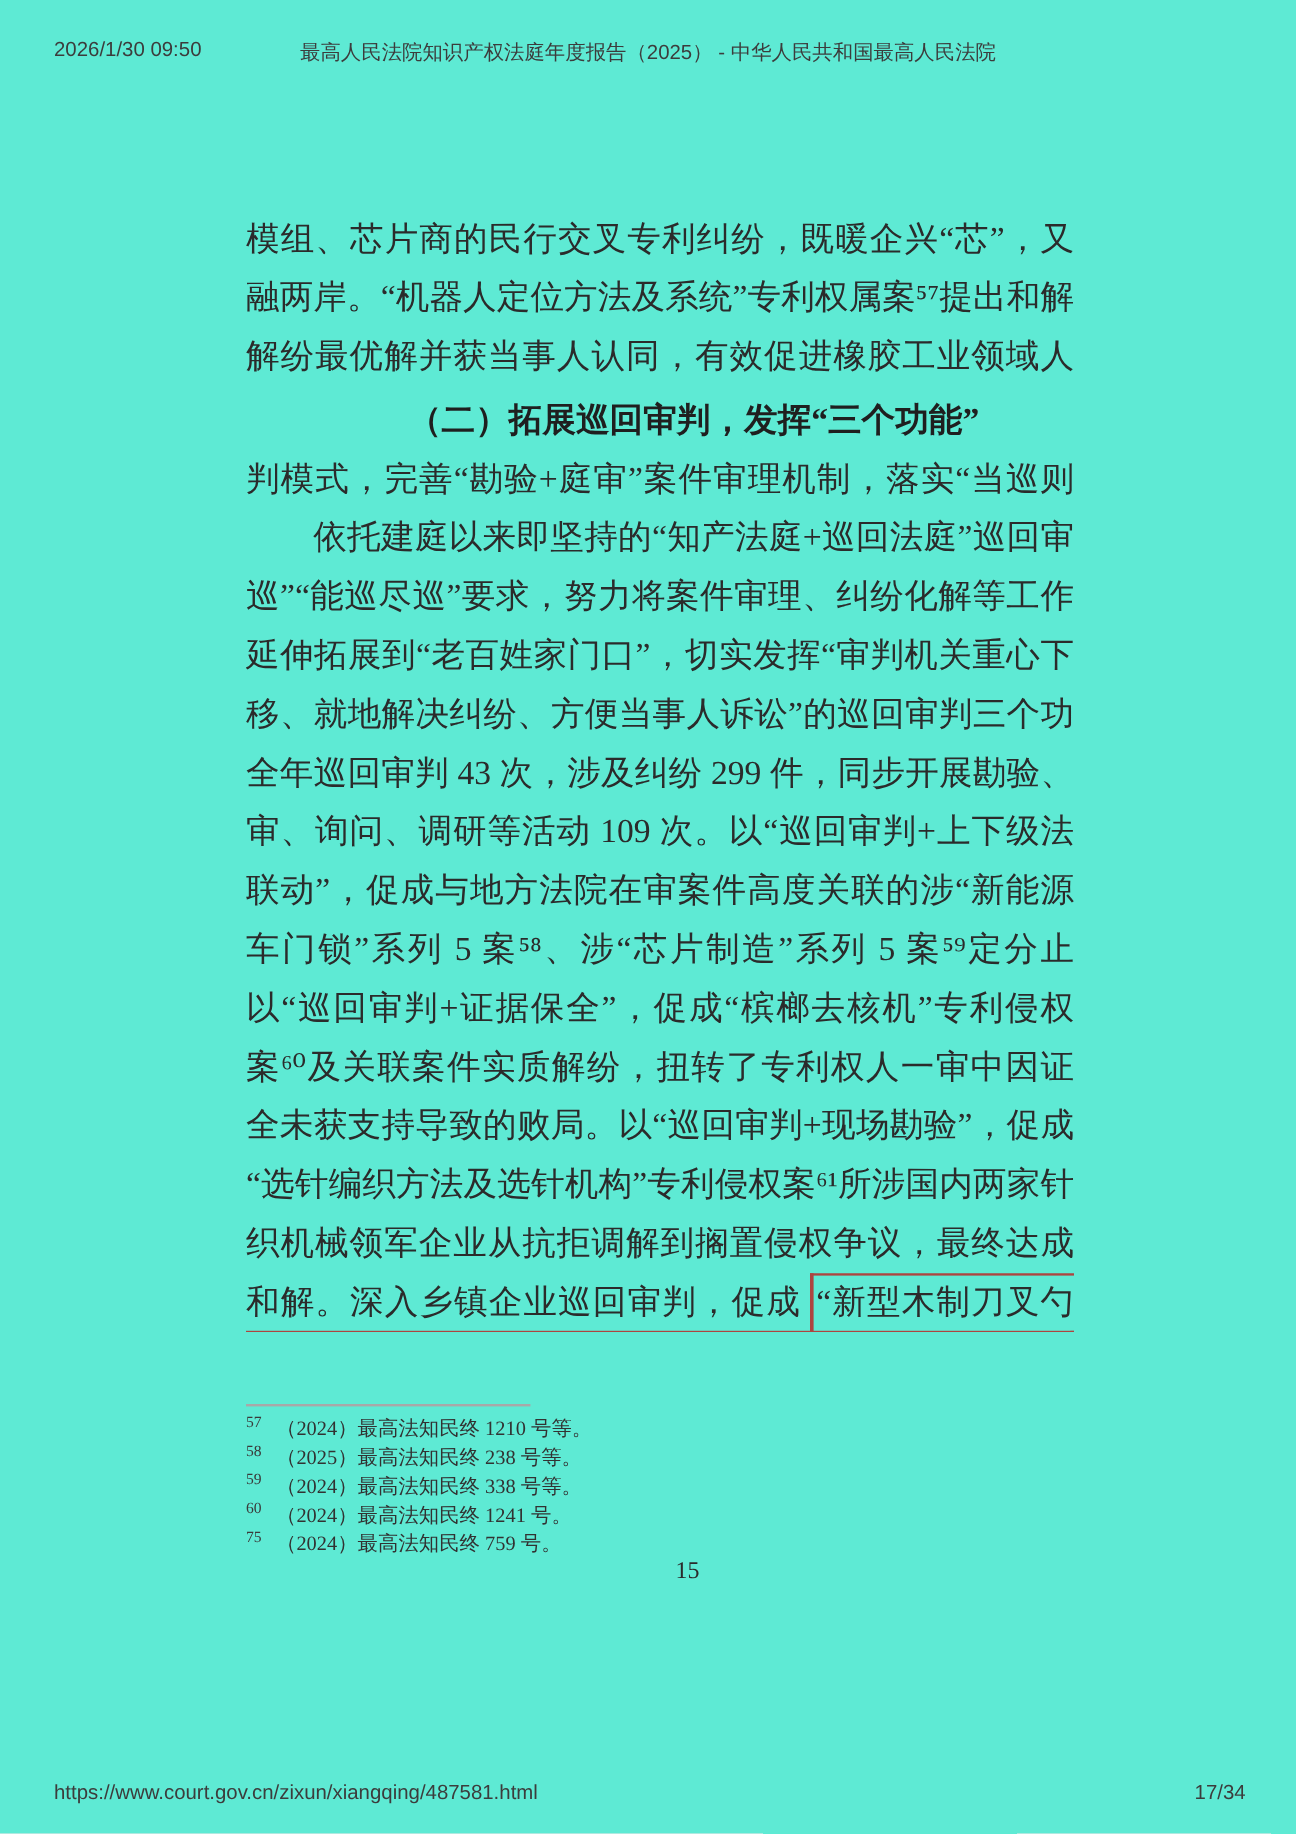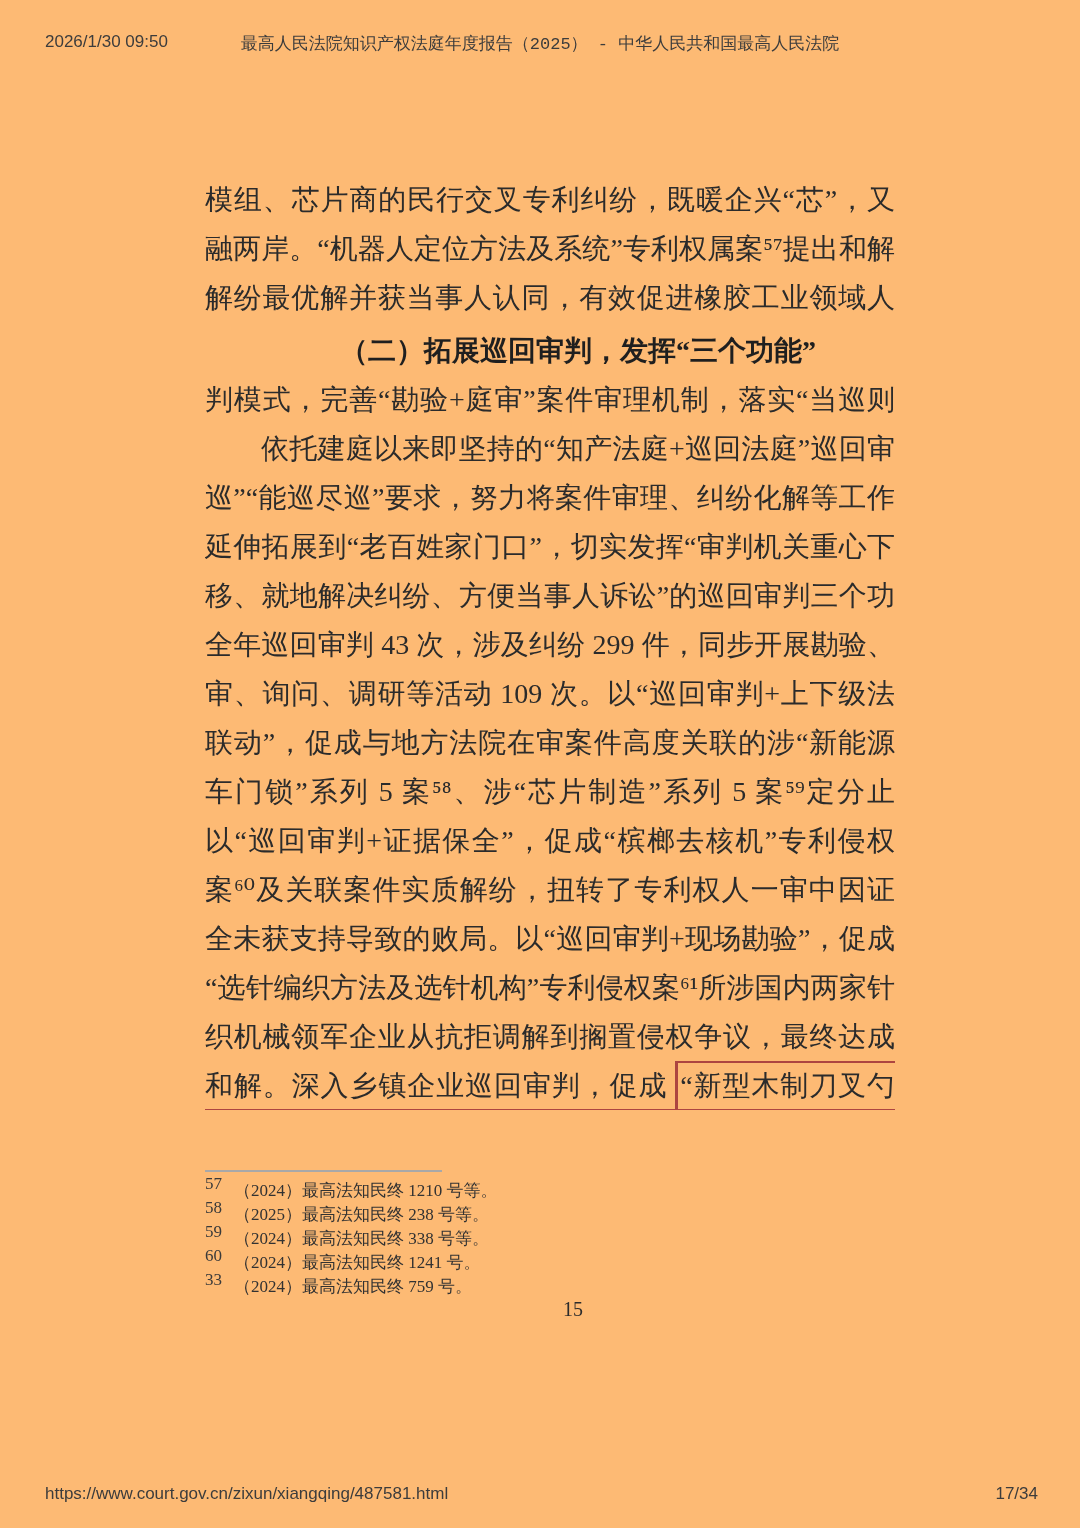--- a/index.html
+++ b/index.html
@@ -1,34 +1,34 @@
 <!DOCTYPE html>
 <html><head>
 <meta charset="utf-8">
 <style>
   html,body { margin:0; padding:0; background:#e9e9e9; }
   .sheet {
     position:relative;
     width:1080px; height:1528px;
     margin:0 auto;
-    background:#fdba74;
+    background:#5eead4;
     overflow:hidden;
     font-family:"Liberation Serif","DejaVu Serif",serif;
     color:#2e2e2e;
   }
 
   
   .hdr, .ftr {
     position:absolute; left:0; width:100%;
     font-family:"Liberation Sans","DejaVu Sans",sans-serif;
     font-size:17px; color:#3c3c3c;
   }
   .hdr { top:32px; height:22px; }
   .hdr-datetime { position:absolute; left:45px; top:0; }
-  .hdr-title { position:absolute; left:0; top:0; width:100%; text-align:center;font-family:Liberation Mono, monospace; }
+  .hdr-title { position:absolute; left:0; top:0; width:100%; text-align:center; }
   .ftr { top:1484px; height:22px;text-align:center; }
   .ftr-url { position:absolute; left:45px; top:0; }
   .ftr-page { position:absolute; right:42px; top:0; }
 
   
   .doc {
     position:absolute; left:205px; top:175px; width:690px;
     font-size:28px; color:#2b2b2b;
   }
   .ln {
@@ -56,21 +56,21 @@
   .fns {
     position:absolute; left:205px; top:1170px; width:690px;
     font-size:17px; color:#323232;
   }
   .fn-rule {
     width:237px; height:0;
     border-top:2px solid #a8a8a8;
     margin-bottom:7px;
   }
   .fn { line-height:24px; }
-  .fn sup { font-size:17px; line-height:0; margin-right:12px; color:#3a3a3a; }
+  .fn sup { font-size:13px; line-height:0; margin-right:12px; color:#3a3a3a; }
 
   .pageno {
     position:absolute; top:1298px; left:0; width:100%;
     text-align:center; font-size:20px; color:#2b2b2b;padding-left:33px;
   }
 </style>
 </head>
 <body>
 
 <div class="sheet">
@@ -121,21 +121,21 @@
     <div class="fn">
       <sup>58</sup><span>（2025）最高法知民终 238 号等。</span>
     </div>
     <div class="fn">
       <sup>59</sup><span>（2024）最高法知民终 338 号等。</span>
     </div>
     <div class="fn">
       <sup>60</sup><span>（2024）最高法知民终 1241 号。</span>
     </div>
     <div class="fn">
-      <sup>33</sup><span>（2024）最高法知民终 759 号。</span>
+      <sup>75</sup><span>（2024）最高法知民终 759 号。</span>
     </div>
   </section>
 
   <div class="pageno">15</div>
 
   <div class="ftr">
     <span class="ftr-url">https://www.court.gov.cn/zixun/xiangqing/487581.html</span>
     <span class="ftr-page">17/34</span>
   </div>
 

